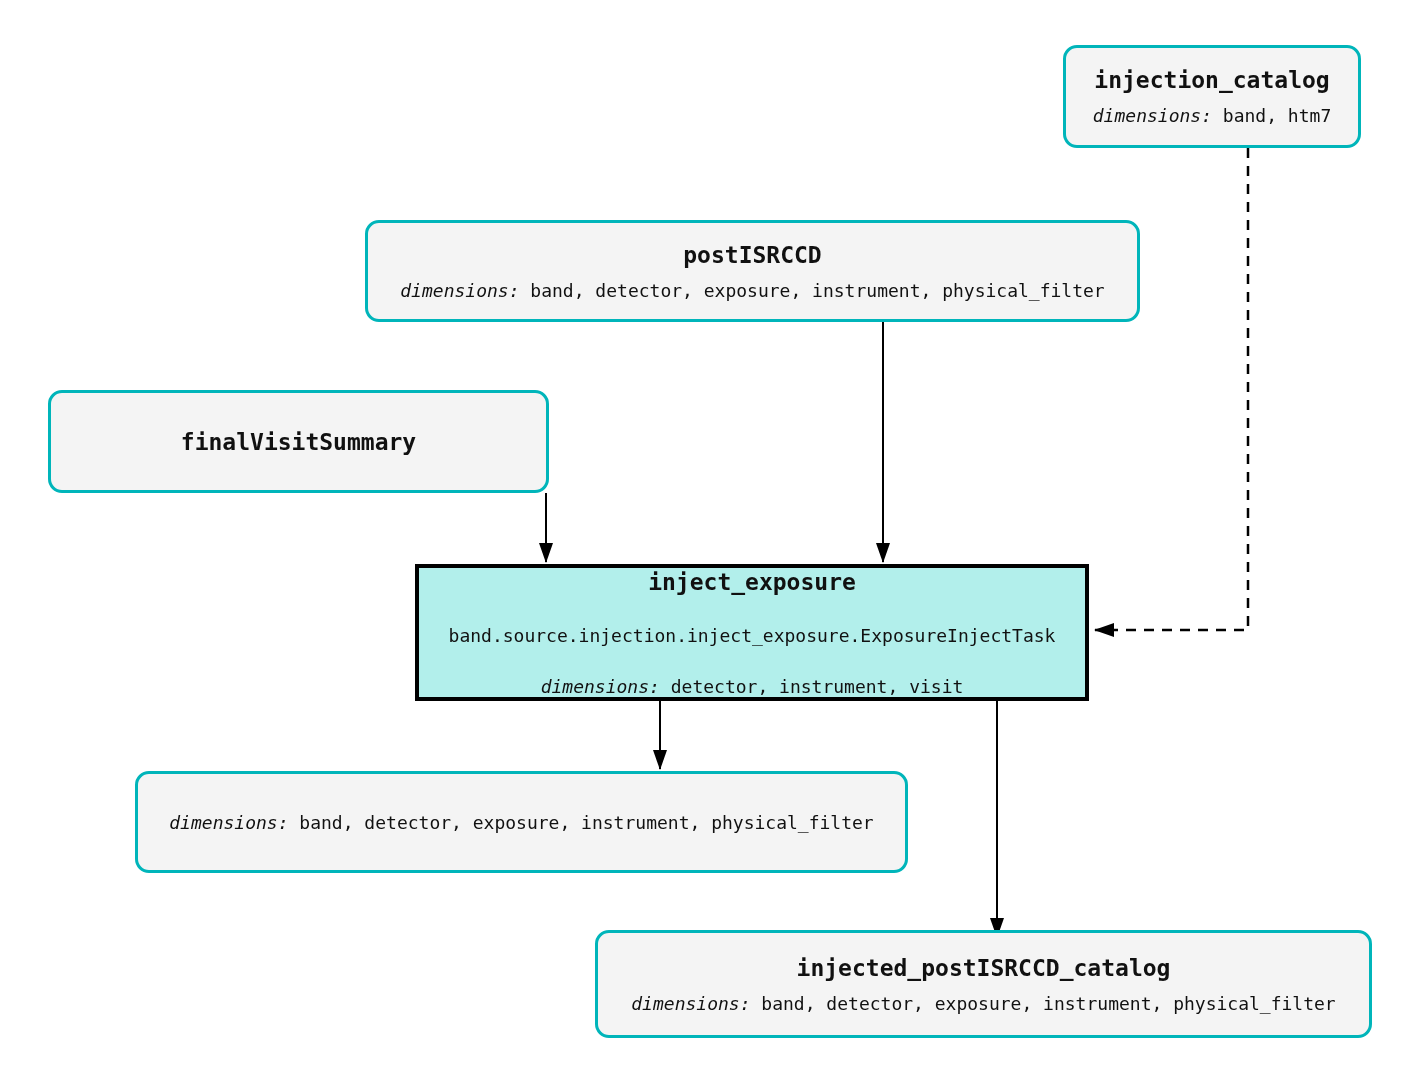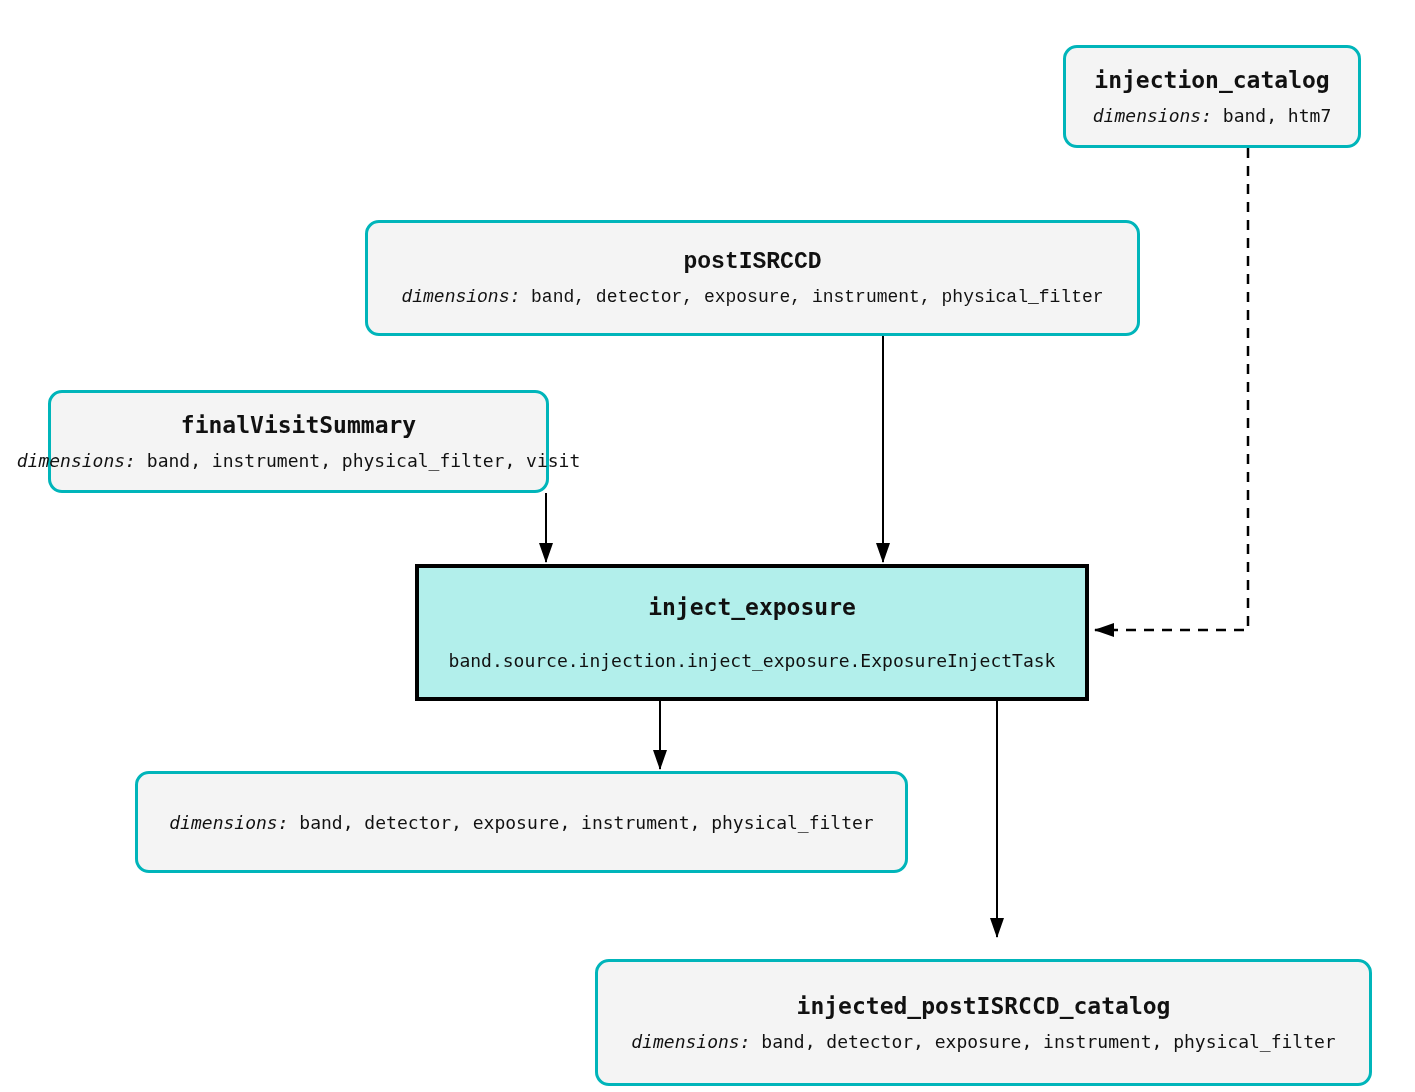--- a/index.html
+++ b/index.html
@@ -73,25 +73,25 @@
   }
   .node-line {
     font-size: 18px;
     line-height: 19px;
     white-space: nowrap;
   }
   .dims-label { font-style: italic; }
 
   
   .pos-injection-catalog        { left: 1063px; top: 45px;  width: 298px; height: 103px; }
-  .pos-postisrccd               { left: 365px;  top: 220px; width: 775px; height: 116px; font-family: Liberation Mono, monospace; }
+  .pos-postisrccd               { left: 365px;  top: 220px; width: 775px; height: 102px; }
   .pos-finalvisitsummary        { left: 48px;   top: 390px; width: 501px; height: 103px; }
   .pos-inject-exposure          { left: 415px;  top: 564px; width: 674px; height: 137px; }
   .pos-injected-postisrccd      { left: 135px;  top: 771px; width: 773px; height: 102px; }
-  .pos-injected-postisrccd-cat  { left: 595px;  top: 959px; width: 777px; height: 127px; }
+  .pos-injected-postisrccd-cat  { left: 595px;  top: 930px; width: 777px; height: 108px; }
 </style>
 </head>
 <body>
 
 <div class="canvas">
 
   <svg class="edges-layer" viewBox="0 0 1415 1092" xmlns="http://www.w3.org/2000/svg">
     <defs>
       <marker id="arrow" viewBox="0 0 20 14" refX="19" refY="7" markerWidth="20" markerHeight="14" markerUnits="userSpaceOnUse" orient="auto">
         <path class="arrowhead-shape" d="M0,0 L20,7 L0,14 z"></path>
@@ -116,29 +116,29 @@
   <div class="node dataset pos-postisrccd">
     <div class="node-title">postISRCCD</div>
     <div class="node-line">
       <span class="dims-label">dimensions:</span>
       <span>band, detector, exposure, instrument, physical_filter</span>
     </div>
   </div>
 
   <div class="node dataset pos-finalvisitsummary">
     <div class="node-title">finalVisitSummary</div>
-    <div class="node-line">
-      <span class="dims-label">dimensions:</span>
-      <span>band, instrument, physical_filter, visit</span>
-    </div>
   </div>
 
   <div class="node task pos-inject-exposure">
     <div class="node-title">inject_exposure</div>
     <div class="node-line">band.source.injection.inject_exposure.ExposureInjectTask</div>
+    <div class="node-line">
+      <span class="dims-label">dimensions:</span>
+      <span>detector, instrument, visit</span>
+    </div>
   </div>
 
   <div class="node dataset pos-injected-postisrccd">
     <div class="node-line">
       <span class="dims-label">dimensions:</span>
       <span>band, detector, exposure, instrument, physical_filter</span>
     </div>
   </div>
 
   <div class="node dataset pos-injected-postisrccd-cat">

